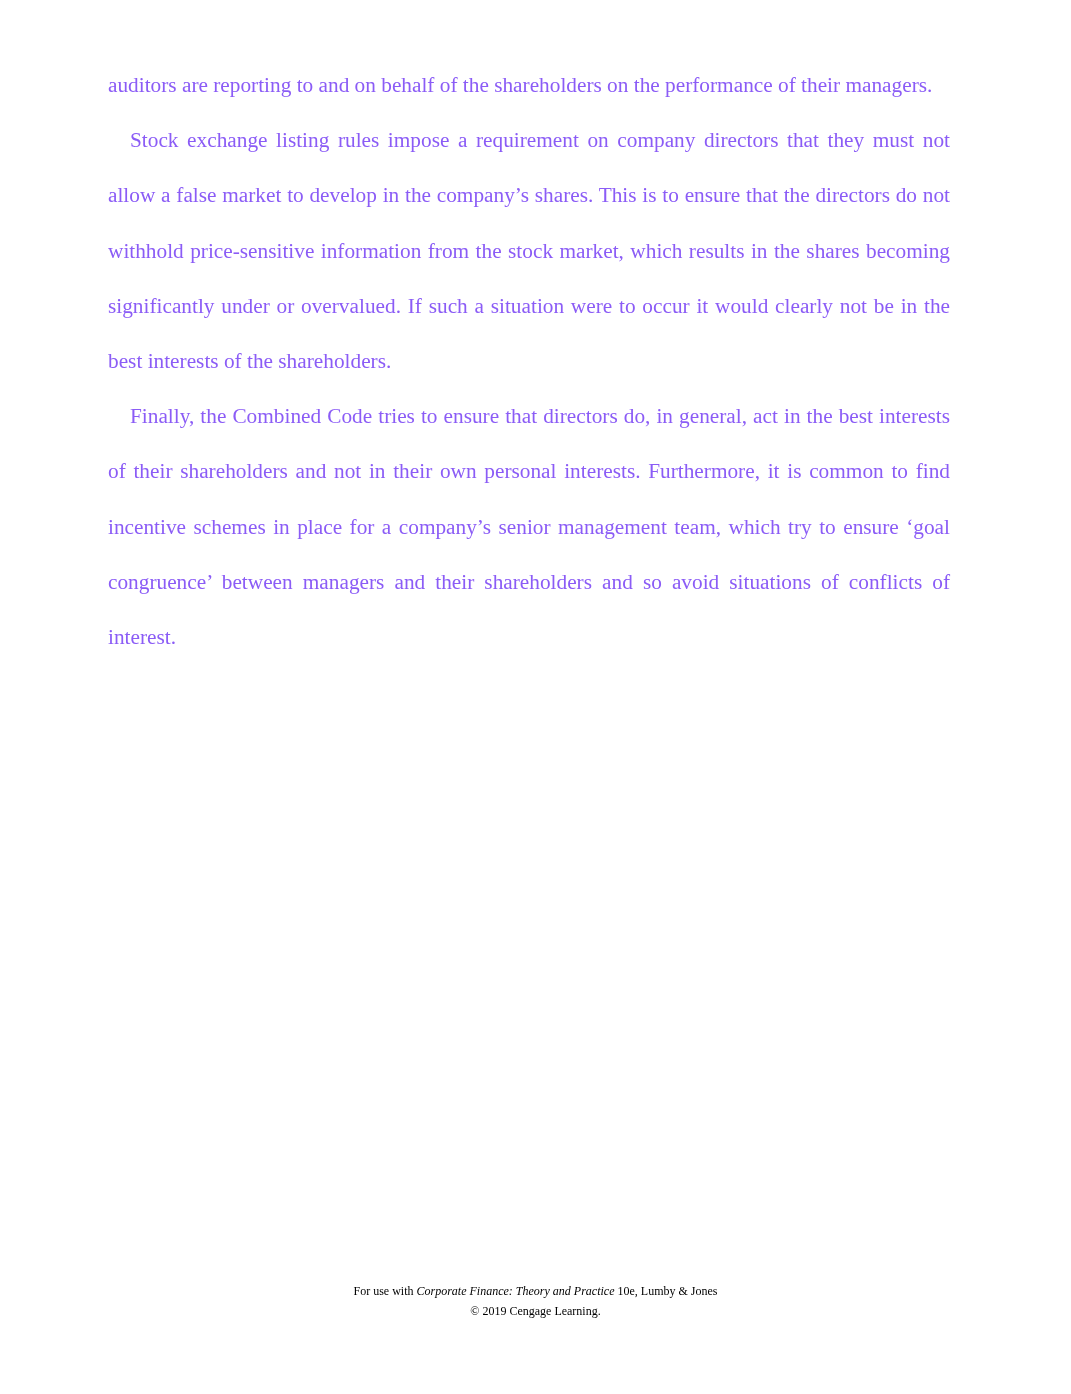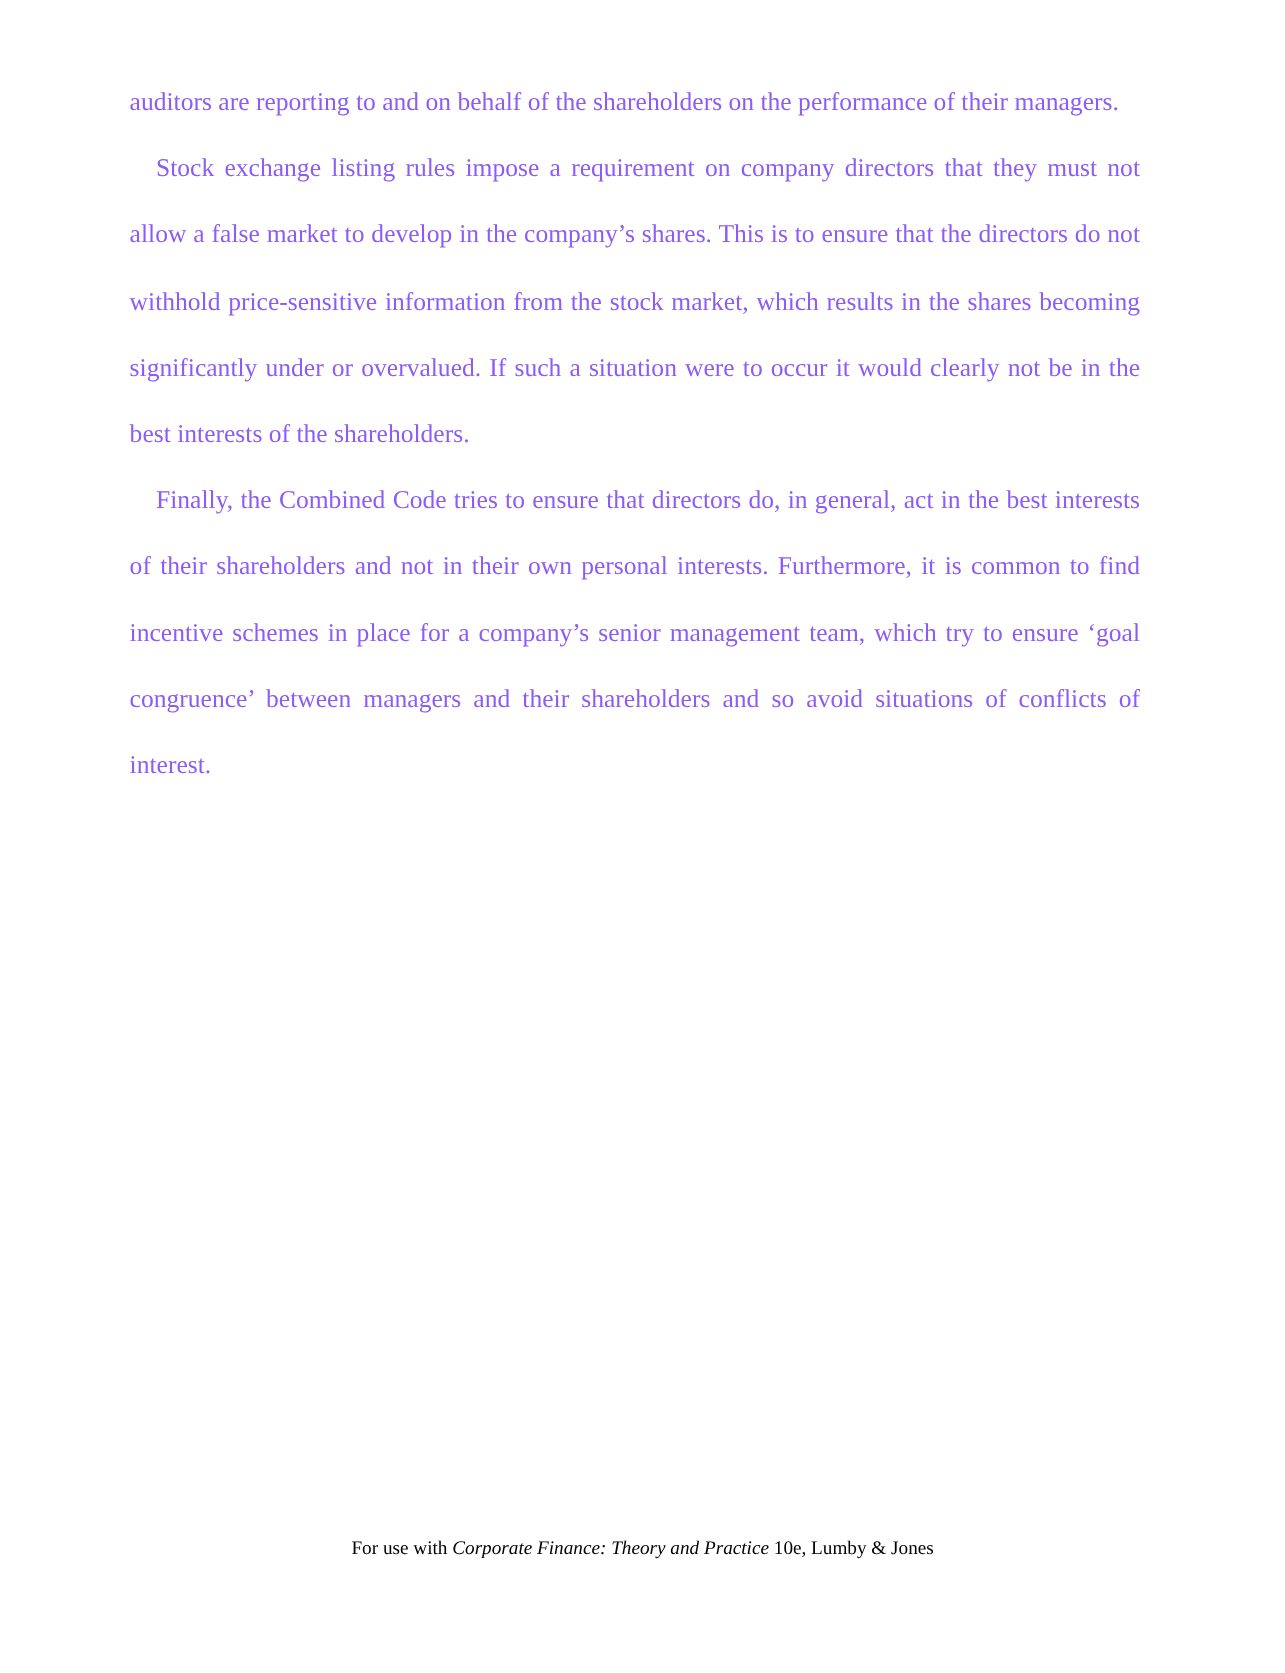--- a/index.html
+++ b/index.html
@@ -2,27 +2,28 @@
 <html><head>
 <meta charset="utf-8">
 <style>
   html, body { margin: 0; padding: 0; background: #ffffff; }
   body { width: 1071px; height: 1394px; position: relative; overflow: hidden; }
   .page { position: absolute; left: 108px; top: 58px; width: 842px;
     font-family: "Liberation Serif", serif; font-size: 21.3px; color: #8b5cf6; line-height: 55.2px; }
   .page p { margin: 0; text-align: justify; }
   .page p.indent { text-indent: 22px; }
   .footer { position: absolute; left: 0; width: 1071px; top: 1281px; text-align: center;
-    font-family: "Liberation Serif", serif; font-size: 16px; line-height: 20px; color: #000; }
+    font-family: "Liberation Serif", serif; font-size: 12px; line-height: 20px; color: #000; }
   .footer i { font-style: italic; }
 </style>
 </head>
 <body>
 
 <div class="page">
   <p>auditors are reporting to and on behalf of the shareholders on the performance of their managers.</p>
   <p class="indent">Stock exchange listing rules impose a requirement on company directors that they must not allow a false market to develop in the company’s shares. This is to ensure that the directors do not withhold price-sensitive information from the stock market, which results in the shares becoming significantly under or overvalued. If such a situation were to occur it would clearly not be in the best interests of the shareholders.</p>
   <p class="indent">Finally, the Combined Code tries to ensure that directors do, in general, act in the best interests of their shareholders and not in their own personal interests. Furthermore, it is common to find incentive schemes in place for a company’s senior management team, which try to ensure ‘goal congruence’ between managers and their shareholders and so avoid situations of conflicts of interest.</p>
 </div>
 
 <div class="footer">
   <div><span>For use with </span><i>Corporate Finance: Theory and Practice</i><span> 10e, Lumby &amp; Jones</span></div>
+  <div>© 2019 Cengage Learning.</div>
 </div>
 
 </body></html>

